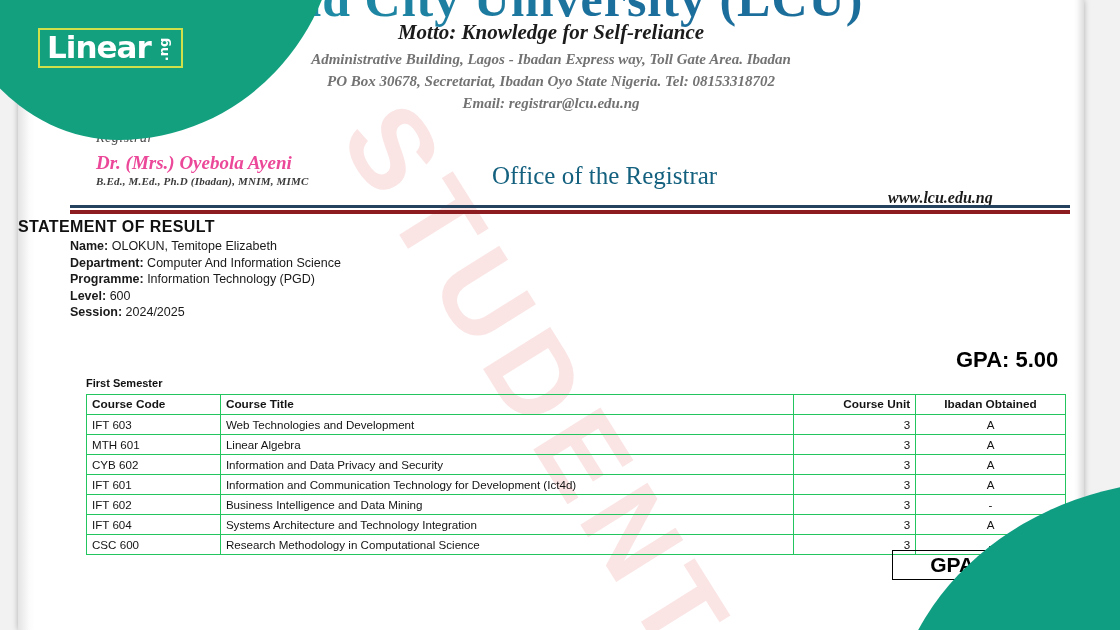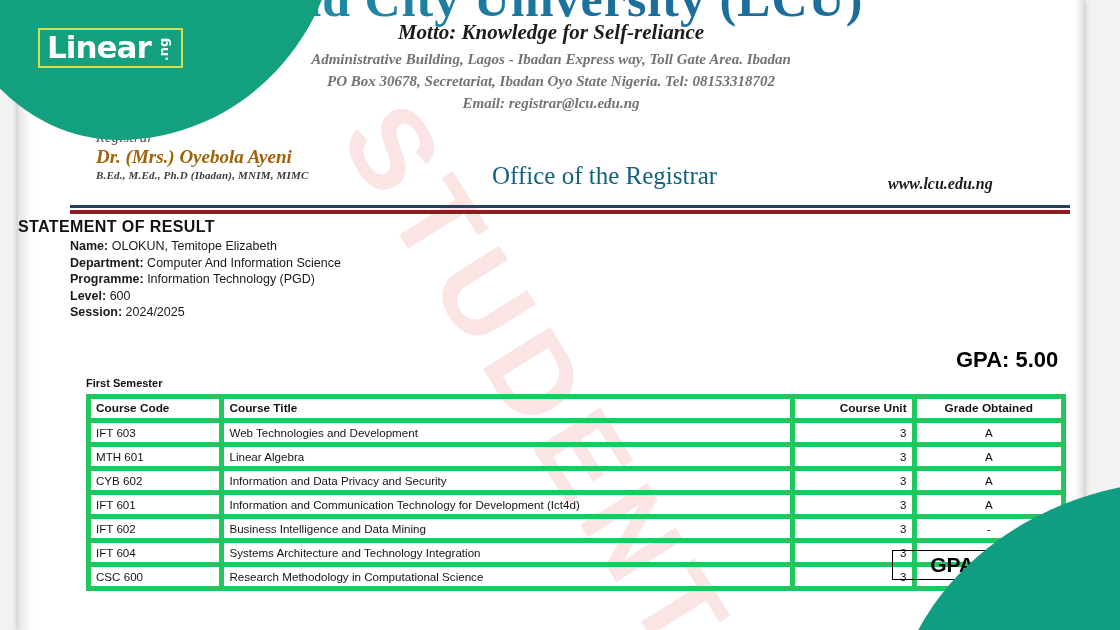--- a/index.html
+++ b/index.html
@@ -98,25 +98,26 @@
     position: absolute; left: 78px; top: 130px;
   }
   #registrar-role {
     font-family: "Liberation Serif", serif;
     font-style: italic;
     font-size: 14px;
     color: #4a4a4a;
     letter-spacing: .5px;
   }
   #registrar-name {
+    margin-top: 6px;
     font-family: "Liberation Serif", serif;
     font-style: italic;
     font-weight: bold;
     font-size: 19px;
-    color: #a16207;
+    color: #ec4899;
   }
   #registrar-quals {
     margin-top: 1px;
     font-family: "Liberation Serif", serif;
     font-style: italic;
     font-weight: bold;
     font-size: 11px;
     color: #3b3b3b;
     letter-spacing: .2px;
   }
@@ -125,21 +126,21 @@
     position: absolute;
     left: 474px; top: 162px;
     font-family: "Liberation Serif", serif;
     font-weight: normal;
     font-size: 25px;
     color: #14617f;
     text-shadow: 0 1px 0 rgba(255,255,255,.6);
   }
   #website {
     position: absolute;
-    left: 870px; top: 175px;
+    left: 870px; top: 189px;
     font-family: "Liberation Serif", serif;
     font-style: italic;
     font-weight: bold;
     font-size: 16px;
     color: #1b1b1b;
   }
 
   
   #rule-navy {
     position: absolute; left: 52px; top: 205px;
@@ -186,21 +187,21 @@
   #results-table {
     position: absolute;
     left: 68px; top: 394px;
     width: 980px;
     border-collapse: collapse;
     font-size: 11.6px;
     color: #141414;
     background: transparent;
   }
   #results-table th, #results-table td {
-    border: 5px solid #22c55e;
+    border: 1px solid #22c55e;
     padding: 2px 5px;
     height: 19px;
     line-height: 15px;
     background: transparent;
   }
   #results-table thead th {
     font-weight: bold;
     font-size: 11.8px;
   }
   .col-code   { width: 134px; text-align: left; }
@@ -330,21 +331,21 @@
     <div id="gpa-top">GPA: 5.00</div>
 
     <div id="semester-label">First Semester</div>
 
     <table id="results-table">
       <thead>
         <tr>
           <th class="col-code">Course Code</th>
           <th class="col-title">Course Title</th>
           <th class="col-unit">Course Unit</th>
-          <th class="col-grade">Grade Obtained</th>
+          <th class="col-grade">Ibadan Obtained</th>
         </tr>
       </thead>
       <tbody id="results-body">
           <tr>
             <td class="col-code">IFT 603</td>
             <td class="col-title">Web Technologies and Development</td>
             <td class="col-unit">3</td>
             <td class="col-grade">A</td>
           </tr>
           <tr>

